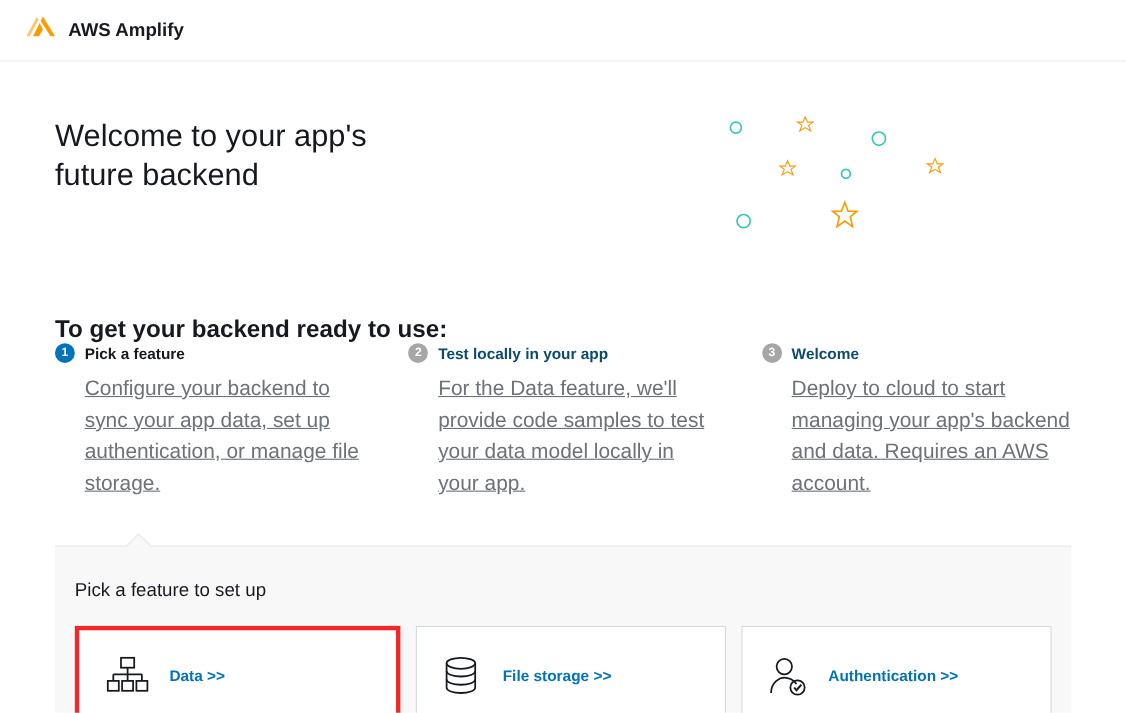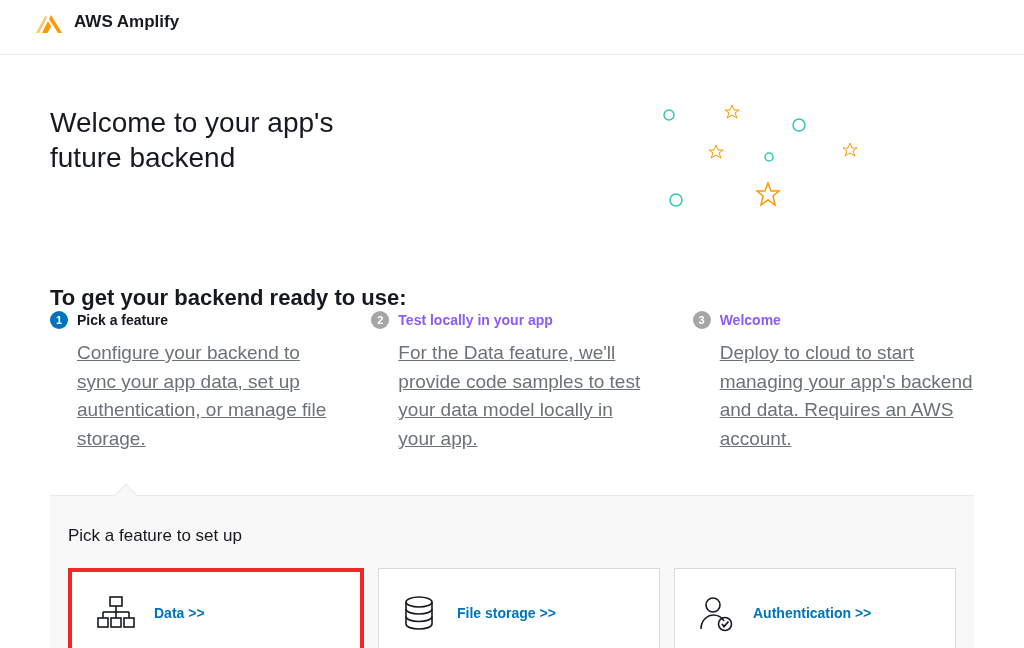--- a/index.html
+++ b/index.html
@@ -6,21 +6,22 @@
     body {
       font-family: "Amazon Ember", -apple-system, BlinkMacSystemFont, "Segoe UI", Arial, sans-serif;
       color: #16191f;
       background: #ffffff;
       width: 1024px;
       height: 648px;
       overflow: hidden;
     }
     .header {
       display: flex;
-      padding: 12px 36px;
+      align-items: center;
+      padding: 12px 24px;
       border-bottom: 1px solid #eaeded;
       gap: 12px;
     }
     .logo-svg { width: 26px; height: 26px; }
     .brand-name { font-size: 17px; font-weight: 700; color: #16191f; }
     .content {
       padding: 50px 50px 0 50px;
       position: relative;
     }
     .hero {
@@ -57,21 +58,21 @@
       width: 18px; height: 18px;
       border-radius: 50%;
       display: inline-flex;
       align-items: center; justify-content: center;
       font-size: 11px; font-weight: 700;
       color: #ffffff;
     }
     .step-num.active { background: #0073bb; }
     .step-num.inactive { background: #a6a6a6; }
     .step-title { font-size: 14px; font-weight: 700; }
-    .step-title.inactive { color: #8b5cf6; }
+    .step-title.inactive { color: #0c4a6e; }
     .step-desc { font-size: 19px; color: #6c7278; line-height: 1.5; padding-left: 27px; text-decoration: underline; }
     .feature-panel {
       background: #f8f8f8;
       border-top: 1px solid #e8e8e8;
       padding: 30px 18px 26px 18px;
       position: relative;
     }
     .panel-arrow {
       position: absolute;
       top: -9px;

